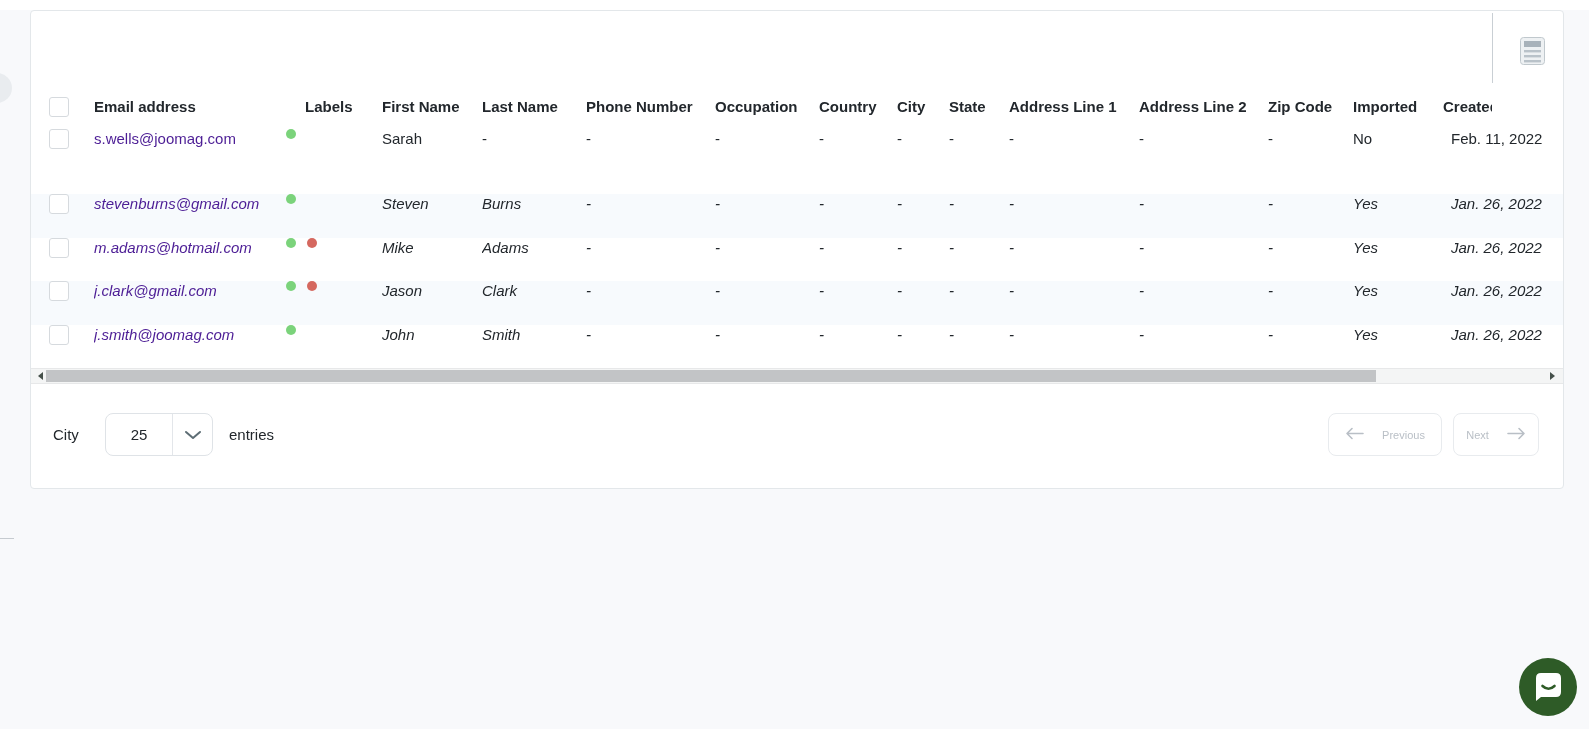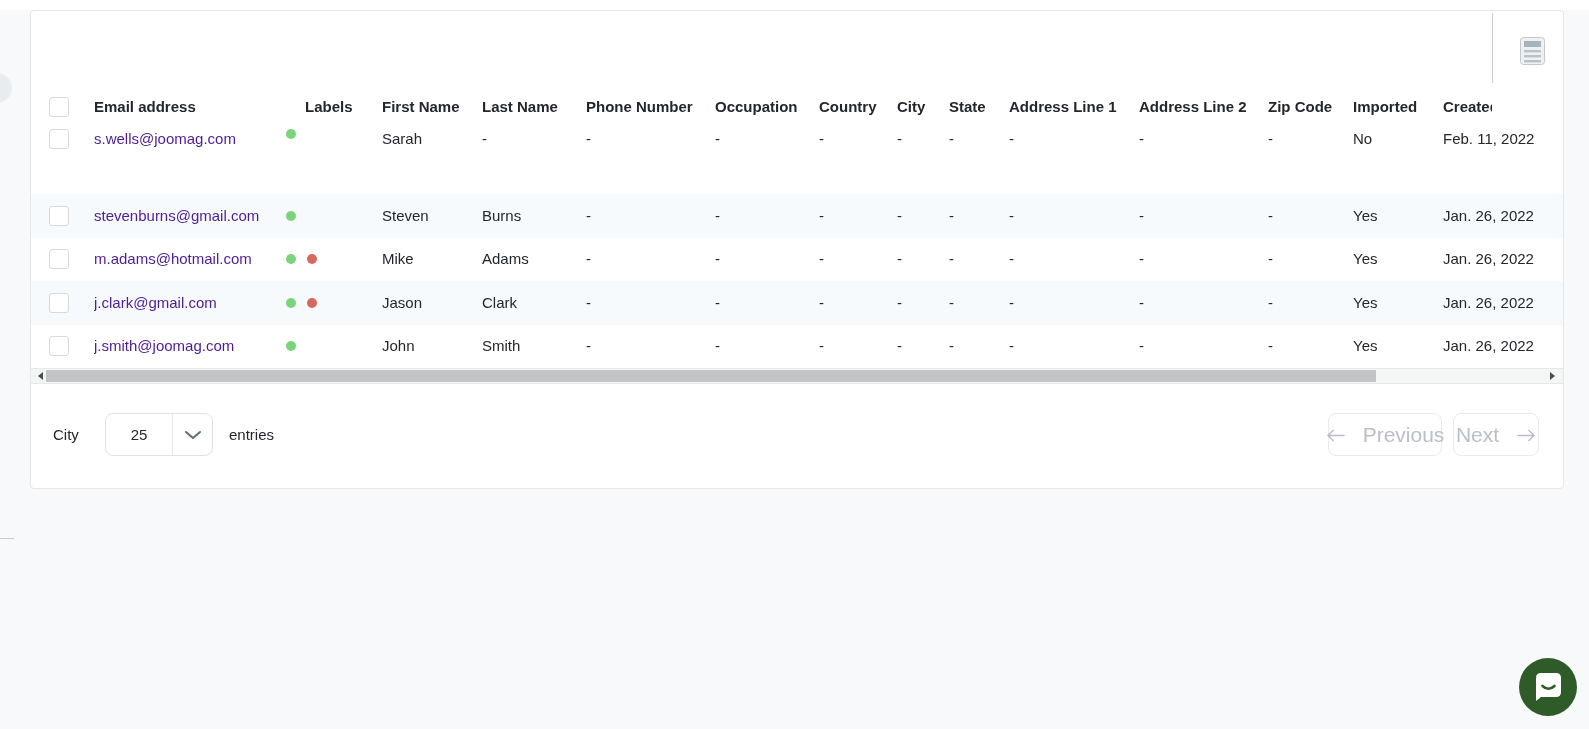--- a/index.html
+++ b/index.html
@@ -32,26 +32,26 @@
   .c-last{width:104px;}
   .c-phone{width:129px;}
   .c-occ{width:104px;}
   .c-country{width:78px;}
   .c-city{width:52px;}
   .c-state{width:60px;}
   .c-addr1{width:130px;}
   .c-addr2{width:129px;}
   .c-zip{width:85px;}
   .c-imp{width:90px;}
-  .c-created{width:120px;}
+  .c-created{width:120px;margin-left:8px;}
   .c-created-clipped{width:49px;}
 
   .trow{display:flex;}
   .row-first{height:77px;padding-top:12px;box-sizing:border-box;align-items:flex-start;background:#ffffff;}
-  .row-std{height:43.5px;align-items:center;}
+  .row-std{height:43.5px;align-items:flex-start;font-style:italic;}
   .row-stripe{background:#f7fafd;}
   .row-plain{background:#ffffff;}
 
   .checkbox{display:inline-block;width:20px;height:20px;border:1px solid #d6dade;border-radius:3px;background:#fff;box-sizing:border-box;cursor:pointer;}
   a.email-link{color:#4c1d95;text-decoration:none;cursor:pointer;}
   .dot{width:10px;height:10px;border-radius:50%;flex:0 0 auto;}
 
   
   .hscrollbar{position:relative;height:16px;background:#f4f5f5;border-top:1px solid #e7e8e9;border-bottom:1px solid #e7e8e9;box-sizing:border-box;}
   .hthumb{position:absolute;left:15px;top:1px;width:1330px;height:12px;background:#c2c4c6;cursor:pointer;}
@@ -60,21 +60,21 @@
 
   
   .tfoot{position:relative;height:104px;font-size:15px;color:#22272c;}
   .show-label{position:absolute;left:22px;top:29px;line-height:43px;}
   .page-size-select{position:absolute;left:74px;top:29px;width:108px;height:43px;border:1px solid #dfe3e7;border-radius:8px;background:#fff;display:flex;align-items:center;box-sizing:border-box;cursor:pointer;}
   .page-size-value{width:66px;text-align:center;}
   .select-divider{width:1px;align-self:stretch;background:#e3e6ea;}
   .select-chevron{flex:1;display:flex;justify-content:center;align-items:center;}
   .entries-label{position:absolute;left:198px;top:29px;line-height:43px;}
   .summary{position:absolute;left:1096px;top:29px;line-height:43px;}
-  .pg-btn{position:absolute;top:29px;height:43px;border:1px solid #e8ebee;border-radius:8px;background:#fff;display:flex;align-items:center;justify-content:center;gap:18px;color:#b9bfc6;font-size:21px;box-sizing:border-box;cursor:default;font-family:inherit;}
+  .pg-btn{position:absolute;top:29px;height:43px;border:1px solid #e8ebee;border-radius:8px;background:#fff;display:flex;align-items:center;justify-content:center;gap:18px;color:#b9bfc6;font-size:11px;box-sizing:border-box;cursor:default;font-family:inherit;}
   .btn-prev{left:1297px;width:114px;}
   .btn-next{left:1422px;width:86px;}
 
   .chat-widget{position:absolute;left:1519px;top:658px;width:58px;height:58px;cursor:pointer;background:none;border:none;padding:0;}
 </style>
 </head>
 <body>
 
 <div class="top-strip"></div>
 <div class="edge-circle"></div>

